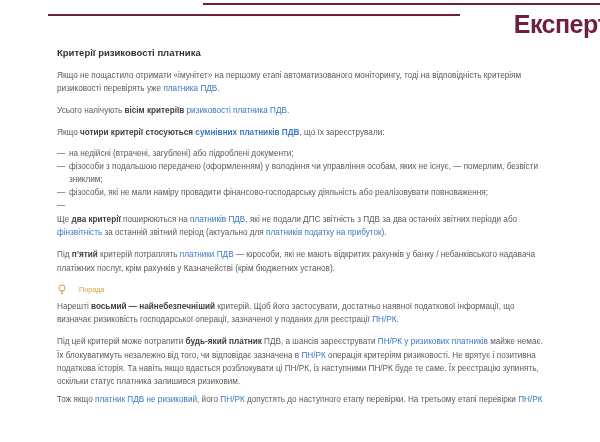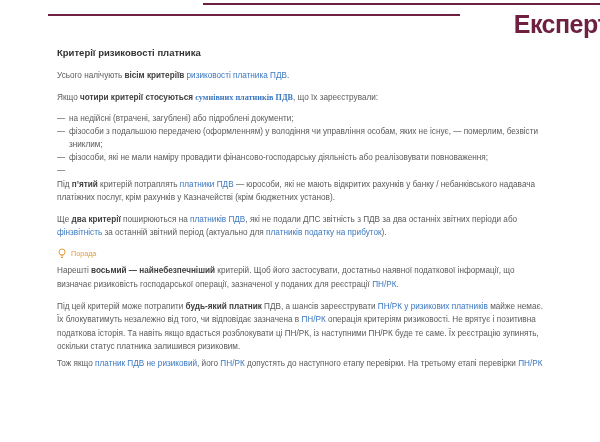--- a/index.html
+++ b/index.html
@@ -20,45 +20,46 @@
   .rule-b{top:14px;left:0;width:412px;}
   .logo{position:absolute;top:12px;right:12px;text-align:right;line-height:1;}
   .logo-top{font-size:25px;font-weight:600;color:var(--brand);letter-spacing:-0.5px;}
   .logo-bottom{font-size:14.5px;font-weight:600;color:#3c3c3c;margin-top:1px;padding-right:3px;}
   
   .main{position:absolute;top:0;left:0;width:600px;padding:44px 57px 0;}
   h1{font-size:9.5px;line-height:12px;font-weight:700;color:#333;margin:3px 0 10px;}
   .p{font-size:8.2px;line-height:13.4px;margin:0 0 8.6px;}
   .p b,.p strong{color:var(--text-strong);margin-top:27px;}
   a.lnk{color:var(--link);text-decoration:none;}
-  a.lnk.b{font-weight:700;font-family:Liberation Serif, serif;}
+  a.lnk.b{font-weight:700;}
   .list{margin:0 0 0;}
   .li{display:flex;font-size:8.2px;line-height:12.9px;}
   .li .marker{width:12px;flex:0 0 12px;}
-  .tip-label{display:flex;align-items:center;gap:4px;margin:2px 0 5px;height:11px;}
+  .tip-label{display:flex;align-items:center;gap:12px;margin:2px 0 5px;height:11px;}
   .tip-label .tl-text{font-size:7.2px;color:var(--orange);}
   .tip-label svg{display:block;}
   .tip-box{border:1px solid var(--box-border);border-radius:3px;padding:7px 11px 13px;margin:0 0 8px;cursor:pointer;}
   .tip-box .tb-text{font-size:8.4px;line-height:13px;font-weight:700;color:#333;}
   .mb-sm{margin-bottom:4px;}
 </style>
 </head>
 <body>
 
 <div class="header">
   <div class="rule rule-a"></div>
   <div class="rule rule-b"></div>
   <div class="logo">
     <div class="logo-top">Експертус</div>
   </div>
 </div>
 
 <div class="main">
   <h1>Критерії ризиковості платника</h1>
 
+  <p class="p"><span>Якщо не пощастило отримати «імунітет» на першому етапі автоматизованого моніторингу, тоді на відповідність критеріям ризиковості перевірять уже </span><a href="#" class="lnk">платника ПДВ</a><span>.</span></p>
   <p class="p"><span>Усього налічують </span><strong>вісім критеріїв</strong><span> </span><a href="#" class="lnk">ризиковості платника ПДВ</a><span>.</span></p>
   <p class="p"><span>Якщо </span><strong>чотири критерії стосуються</strong><span> </span><a href="#" class="lnk b">сумнівних платників ПДВ</a><span>, що їх зареєстрували:</span></p>
 
   <div class="list">
     <div class="li">
       <span class="marker">—</span>
       <span class="li-text"><span>на недійсні (втрачені, загублені) або підроблені документи;</span></span>
     </div>
     <div class="li">
       <span class="marker">—</span>
@@ -66,22 +67,22 @@
     </div>
     <div class="li">
       <span class="marker">—</span>
       <span class="li-text"><span>фізособи, які не мали наміру провадити фінансово-господарську діяльність або реалізовувати повноваження;</span></span>
     </div>
     <div class="li">
       <span class="marker">—</span>
     </div>
   </div>
 
+  <p class="p"><span>Ще </span><strong>два критерії</strong><span> поширюються на </span><a href="#" class="lnk">платників ПДВ</a><span>, які не подали ДПС звітність з ПДВ за два останніх звітних періоди або </span><a href="#" class="lnk">фінзвітність</a><span> за останній звітний період (актуально для </span><a href="#" class="lnk">платників податку на прибуток</a><span>).</span></p>
   <p class="p"><span>Під </span><strong>п’ятий</strong><span> критерій потраплять </span><a href="#" class="lnk">платники ПДВ</a><span> — юрособи, які не мають відкритих рахунків у банку / небанківського надавача платіжних послуг, крім рахунків у Казначействі (крім бюджетних установ).</span></p>
-  <p class="p"><span>Ще </span><strong>два критерії</strong><span> поширюються на </span><a href="#" class="lnk">платників ПДВ</a><span>, які не подали ДПС звітність з ПДВ за два останніх звітних періоди або </span><a href="#" class="lnk">фінзвітність</a><span> за останній звітний період (актуально для </span><a href="#" class="lnk">платників податку на прибуток</a><span>).</span></p>
 
   <div class="tip-label">
     <span>
       <svg width="10" height="11" viewBox="0 0 10 11" fill="none" stroke="#e09b3d" stroke-width="1">
         <circle cx="5" cy="4" r="3"></circle>
         <line x1="3.6" y1="7.8" x2="6.4" y2="7.8"></line>
         <line x1="4" y1="9.5" x2="6" y2="9.5"></line>
       </svg>
     </span>
     <span class="tl-text">Порада</span>

